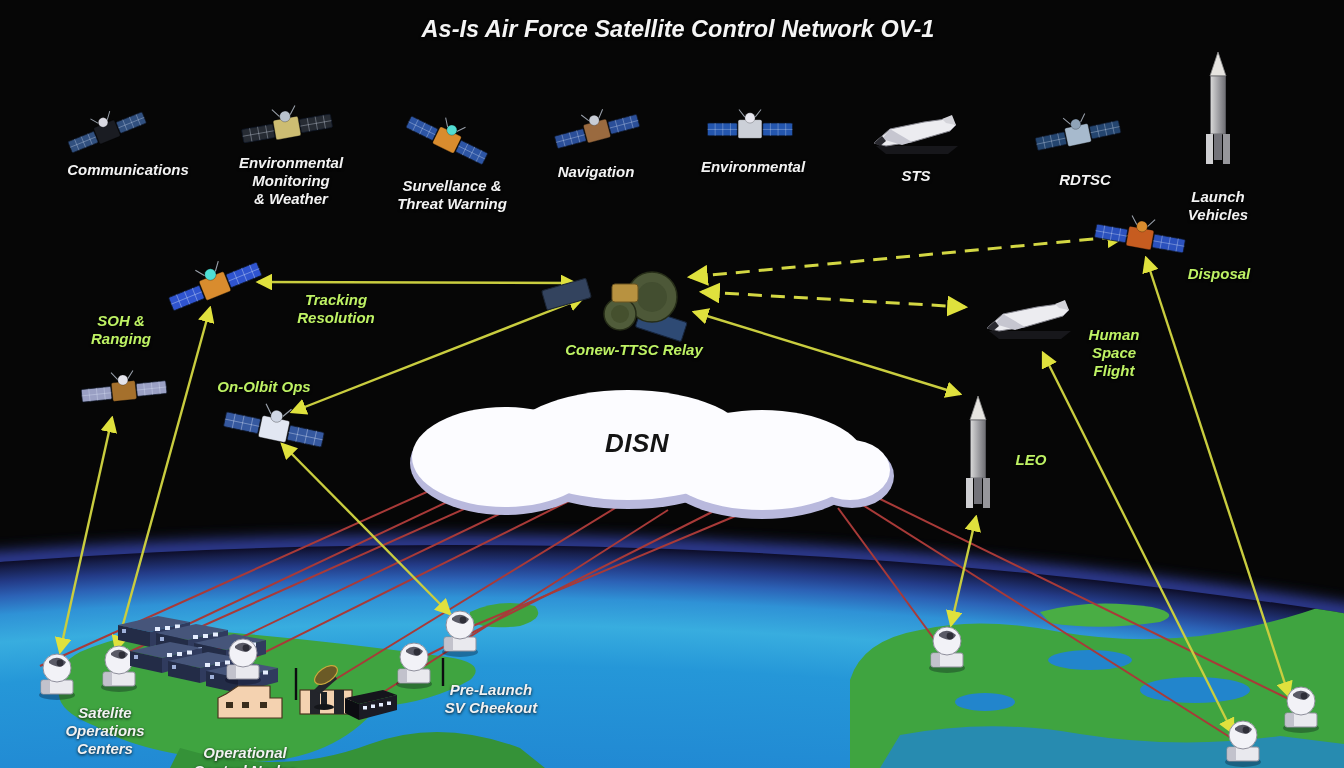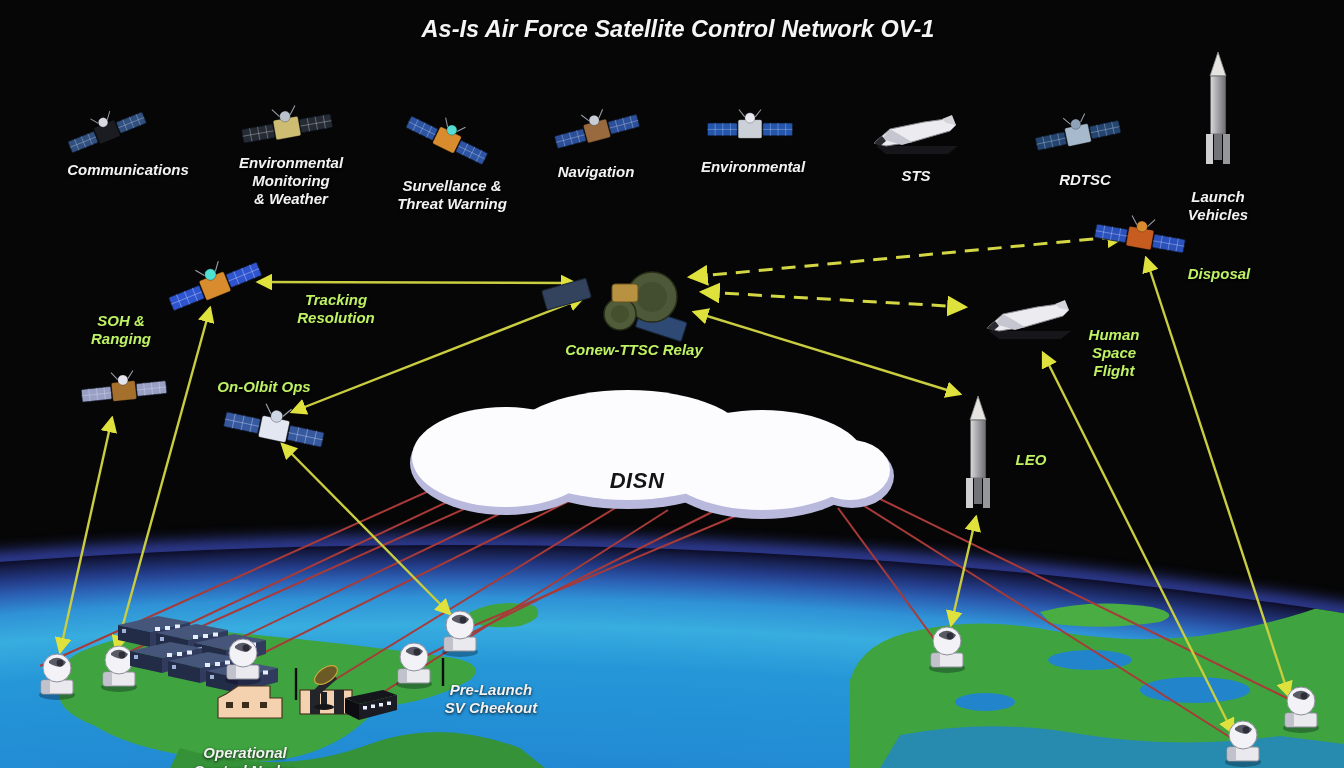--- a/index.html
+++ b/index.html
@@ -17,21 +17,21 @@
   .r{stroke:#a83a38;stroke-width:2;}
   .y{stroke:#c9cd3f;stroke-width:2.4;}
   .yd{stroke:#d3d743;stroke-width:3;stroke-dasharray:14 9;}
   
   .lbl{
     position:absolute;transform:translateX(-50%);text-align:center;
     white-space:pre-line;font-weight:bold;font-size:15px;line-height:1.2;
     color:#f2f2f2;text-shadow:0 1px 3px rgba(0,0,0,.9);
   }
   .gold{color:#bef264;}
-  .disn{color:#141414;font-size:22px;text-shadow:none;letter-spacing:.5px;margin-top:40px;}
+  .disn{color:#141414;font-size:26px;text-shadow:none;letter-spacing:.5px;}
   .title{
     position:absolute;left:678px;top:16px;transform:translateX(-50%);
     font-weight:bold;font-size:23.5px;color:#f5f5f5;white-space:nowrap;
     text-shadow:0 1px 3px rgba(0,0,0,.9);
   }
 </style>
 </head>
 <body>
 
 <div id="stage">
@@ -320,18 +320,21 @@
   <div class="lbl gold" style="left:264px;top:378px">On-Olbit Ops</div>
   <div class="lbl gold" style="left:634px;top:341px">Conew-TTSC Relay</div>
   <div class="lbl gold" style="left:1219px;top:265px">Disposal</div>
   <div class="lbl gold" style="left:1114px;top:326px">Human
 Space
 Flight</div>
   <div class="lbl gold" style="left:1031px;top:451px">LEO</div>
 
   <div class="lbl disn" style="left:637px;top:428px">DISN</div>
 
+  <div class="lbl" style="left:105px;top:704px">Satelite
+Operations
+Centers</div>
   <div class="lbl" style="left:245px;top:744px">Operational
 Control Nodes</div>
   <div class="lbl" style="left:491px;top:681px">Pre-Launch
 SV Cheekout</div>
 
 </div>
 
 </body></html>

